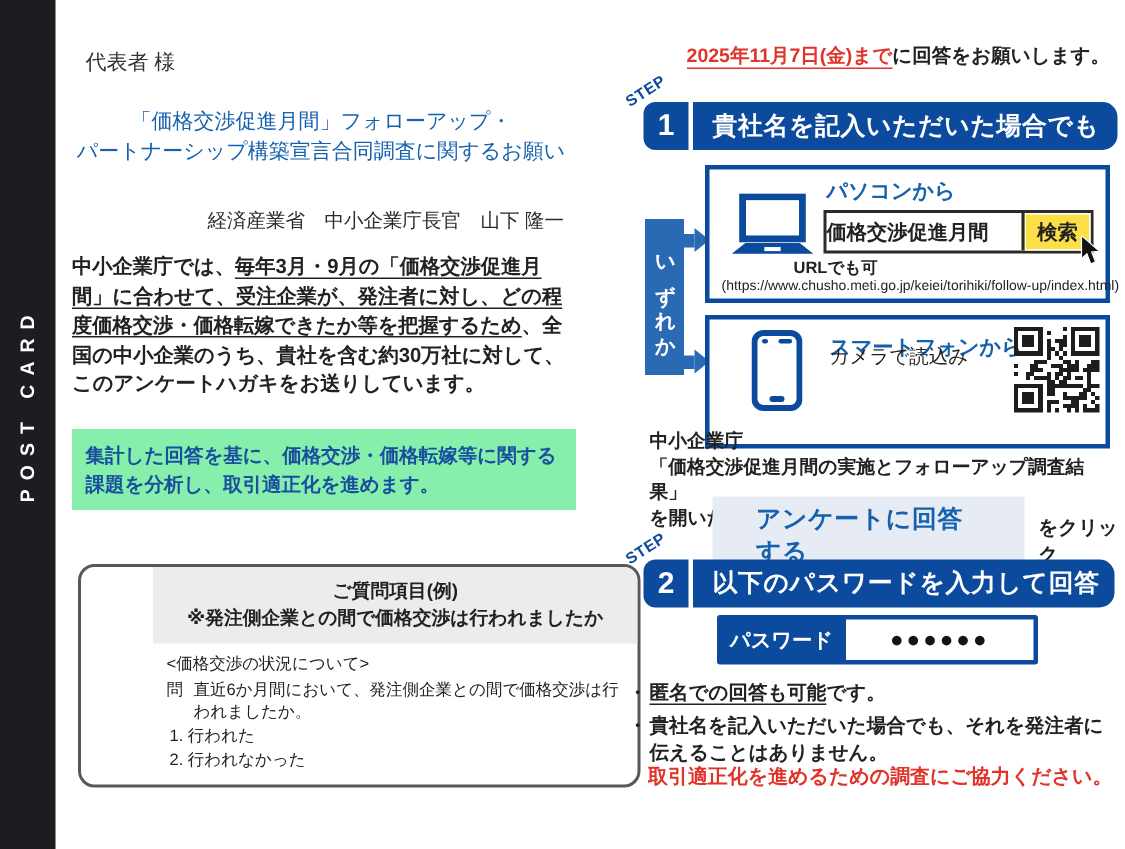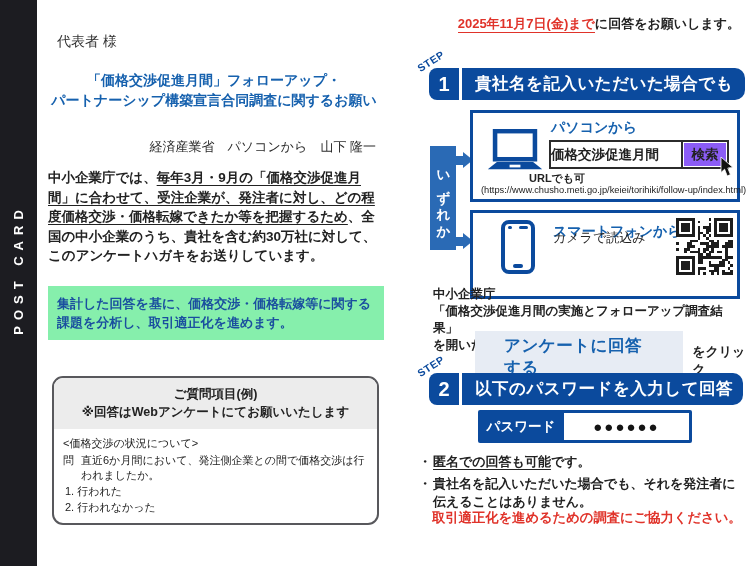--- a/index.html
+++ b/index.html
@@ -6,35 +6,35 @@
   body{font-family:"Liberation Sans","DejaVu Sans",sans-serif;}
   #card{position:relative;width:750px;height:566px;background:#ffffff;overflow:hidden;color:#2b2b2b;}
 
   
   .spine{position:absolute;left:0;top:0;width:37px;height:566px;background:#1c1c21;}
   .spine-label{position:absolute;left:-82px;top:262px;width:200px;transform:rotate(-90deg);transform-origin:center;
     color:#fff;font-size:13px;font-weight:bold;letter-spacing:6px;text-align:center;white-space:nowrap;}
 
   
   .addressee{position:absolute;left:57px;top:33px;font-size:14px;color:#333;}
-  .title{position:absolute;left:46px;top:70px;width:336px;text-align:center;color:#1661ae;font-weight:bold;font-size:14px;line-height:20px;}
+  .title{position:absolute;left:46px;top:70px;width:336px;text-align:center;color:#1661ae;font-weight:normal;font-size:14px;line-height:20px;}
   .sender{position:absolute;left:46px;top:138px;width:330px;text-align:right;font-size:13px;color:#2b2b2b;}
   .body-par{position:absolute;left:48px;top:168px;width:330px;font-size:13.5px;font-weight:600;line-height:19.5px;color:#222;}
   .body-par .u{text-decoration:underline;text-underline-offset:3px;}
   .highlight{position:absolute;left:48px;top:286px;width:318px;background:#86efac;color:#1a4f9f;font-weight:bold;
     font-size:13px;line-height:19px;padding:8px 9px;}
-  .qbox{position:absolute;left:52px;top:376px;width:323px;height:145px;border:2px solid #58585c;border-radius:11px;overflow:hidden;background:#fff;}
+  .qbox{position:absolute;left:52px;top:376px;width:323px;height:145px;border:2px solid #58585c;border-radius:11px;overflow:hidden;background:#fff;padding-left:48px;}
   .qbox-header{background:#ececec;text-align:center;font-weight:bold;font-size:12.5px;line-height:18px;padding:7px 4px 8px;color:#222;}
   .qbox-body{padding:7px 9px 0;font-size:11px;line-height:15px;color:#222;}
   .q-row{display:flex;margin-top:2px;}
   .q-label{flex:0 0 18px;}
   .q-opt{margin-left:2px;margin-top:1px;}
 
   
-  .deadline{position:absolute;left:425px;top:15px;width:315px;text-align:right;font-size:13px;font-weight:bold;color:#222;}
+  .deadline{position:absolute;left:425px;top:28px;width:315px;text-align:right;font-size:13px;font-weight:bold;color:#222;}
   .deadline .em{color:#e0332a;border-bottom:1.5px solid #e0332a;padding-bottom:1px;}
 
   .step-rot{position:absolute;font-size:10.5px;font-weight:bold;color:#0b4a9d;transform:rotate(-33deg);letter-spacing:.5px;}
   .step-num{position:absolute;width:30px;height:32px;background:#0b4a9d;color:#fff;border-radius:8px 0 0 8px;
     display:flex;align-items:center;justify-content:center;font-size:20px;font-weight:bold;}
   .step-bar{position:absolute;height:32px;background:#0b4a9d;color:#fff;border-radius:0 10px 10px 0;
     display:flex;align-items:center;font-size:16.5px;font-weight:bold;padding-left:13px;letter-spacing:.5px;}
   #step1-rot{left:416px;top:55px;} #step1-num{left:429px;top:68px;} #step1-bar{left:462px;top:68px;width:270px;}
   #step2-rot{left:416px;top:360px;} #step2-num{left:429px;top:373px;} #step2-bar{left:462px;top:373px;width:268px;}
 
@@ -46,21 +46,21 @@
   #arrow-top{left:456px;top:152px;} #arrow-bottom{left:456px;top:233px;}
 
   .device-box{position:absolute;left:470px;width:270px;border:3px solid #0b4a9d;background:#fff;box-sizing:border-box;}
   #pc-box{top:110px;height:92px;} #phone-box{top:210px;height:89px;}
 
   .laptop{position:absolute;left:13px;top:16px;width:58px;height:46px;}
   .pc-heading{position:absolute;left:78px;top:6px;color:#1661ae;font-weight:bold;font-size:14px;}
   .searchbox{position:absolute;left:76px;top:27px;width:176px;height:25px;border:2px solid #2b2b2b;background:#fff;
     display:flex;align-items:stretch;}
   .search-text{flex:1;display:flex;align-items:center;padding-left:0;font-size:13.5px;font-weight:600;color:#222;white-space:nowrap;}
-  .search-btn{flex:0 0 44px;background:#8b5cf6;border-left:2px solid #2b2b2b;display:flex;align-items:center;justify-content:center;
+  .search-btn{flex:0 0 44px;background:#fde047;border-left:2px solid #2b2b2b;display:flex;align-items:center;justify-content:center;
     font-size:13.5px;font-weight:600;color:#222;box-shadow:inset 0 0 0 1px #fff;}
   .cursor{position:absolute;left:246px;top:44px;width:16px;height:20px;}
   .url-note{position:absolute;left:8px;top:58px;font-size:11px;font-weight:bold;color:#222;margin-left:48px;}
   .url{position:absolute;left:8px;top:72px;font-size:9.3px;color:#222;white-space:nowrap;}
 
   .phone-ic{position:absolute;left:28px;top:7px;width:34px;height:54px;}
   .phone-heading{position:absolute;left:80px;top:10px;color:#1661ae;font-weight:bold;font-size:14px;}
   .phone-sub{position:absolute;left:80px;top:16px;font-size:13px;font-weight:400;color:#222;text-align:center;}
   .qr{position:absolute;left:203px;top:5px;width:57px;height:57px;}
 
@@ -91,30 +91,30 @@
     <div class="spine-label">POST CARD</div>
   </div>
 
   <div class="addressee">代表者 様</div>
 
   <div class="title">
     <div>「価格交渉促進月間」フォローアップ・</div>
     <div>パートナーシップ構築宣言合同調査に関するお願い</div>
   </div>
 
-  <div class="sender">経済産業省　パソコンから　山下 隆一</div>
+  <div class="sender">経済産業省　中小企業庁長官　山下 隆一</div>
 
   <div class="body-par"><span>中小企業庁では、</span><span class="u">毎年3月・9月の「価格交渉促進月間」に合わせて、受注企業が、発注者に対し、どの程度価格交渉・価格転嫁できたか等を把握するため</span><span>、全国の中小企業のうち、貴社を含む約30万社に対して、このアンケートハガキをお送りしています。</span></div>
 
   <div class="highlight">集計した回答を基に、価格交渉・価格転嫁等に関する課題を分析し、取引適正化を進めます。</div>
 
   <div class="qbox">
     <div class="qbox-header">
       <div>ご質問項目(例)</div>
-      <div>※回答はWebアンケートにてお願いいたします</div>
+      <div>※発注側企業との間で価格交渉は行われましたか</div>
     </div>
     <div class="qbox-body">
       <div>&lt;価格交渉の状況について&gt;</div>
       <div class="q-row">
         <span class="q-label">問</span>
         <span>直近6か月間において、発注側企業との間で価格交渉は行われましたか。</span>
       </div>
       <div class="q-opt">1. 行われた</div>
       <div class="q-opt">2. 行われなかった</div>
     </div>

